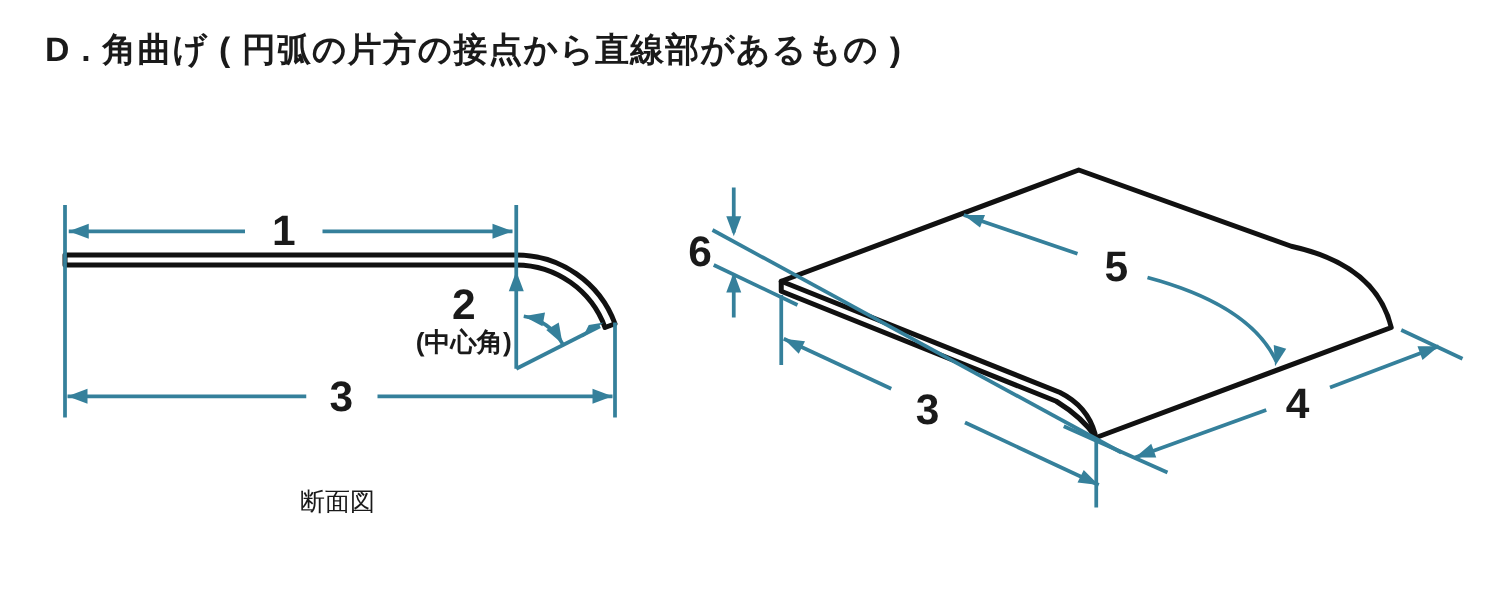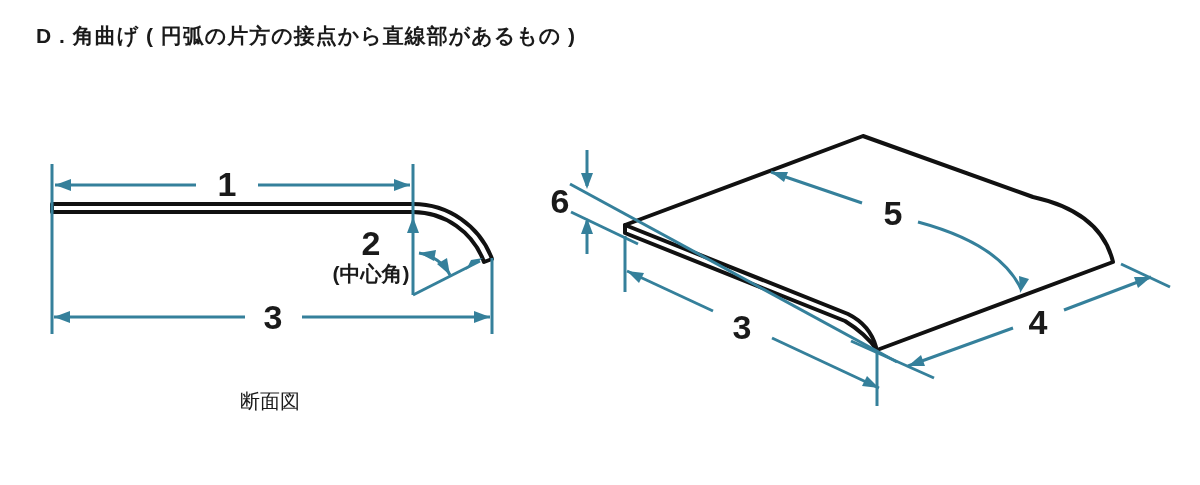--- a/index.html
+++ b/index.html
@@ -1,18 +1,18 @@
 <!DOCTYPE html>
 <html style="--accent: #35809B; --line: #111111;"><head>
 <meta charset="utf-8">
 <style>
   html,body{margin:0;padding:0;background:#fff;}
   .stage{position:relative;width:1200px;height:485px;background:#fff;overflow:hidden;
          font-family:"Liberation Sans","DejaVu Sans",sans-serif;}
-  .title{position:absolute;left:36px;top:22px;font-size:21px;font-weight:bold;
+  .title{position:absolute;left:36px;top:22px;font-size:27px;font-weight:bold;
          color:#1a1a1a;letter-spacing:1px;white-space:nowrap;}
   svg{position:absolute;left:0;top:0;}
   .sheet{fill:#ffffff;stroke:var(--line,#111111);stroke-width:4;stroke-linejoin:round;}
   .edge{fill:none;stroke:var(--line,#111111);stroke-width:4;stroke-linecap:round;}
   .dim{stroke:var(--accent,#35809B);stroke-width:3;fill:none;}
   .ah{fill:var(--accent,#35809B);stroke:none;}
   .lbl{font-family:"Liberation Sans","DejaVu Sans",sans-serif;font-size:34px;font-weight:bold;
        fill:#1a1a1a;text-anchor:middle;}
   .note{font-size:21px;font-weight:bold;fill:#1a1a1a;text-anchor:middle;
         font-family:"Liberation Sans","DejaVu Sans",sans-serif;}

